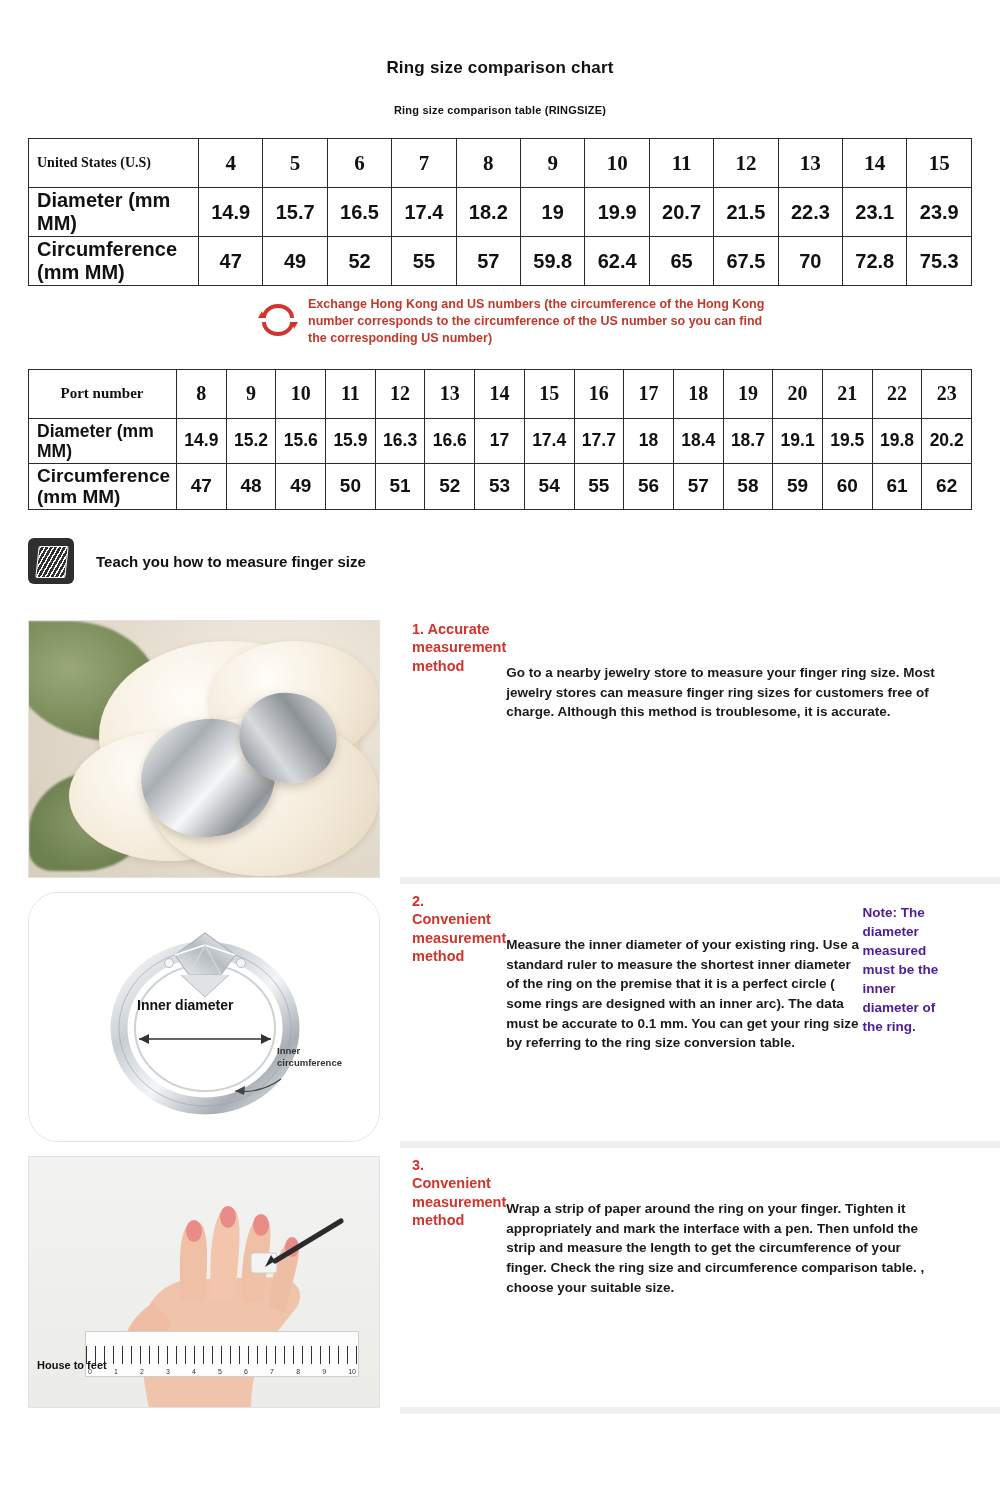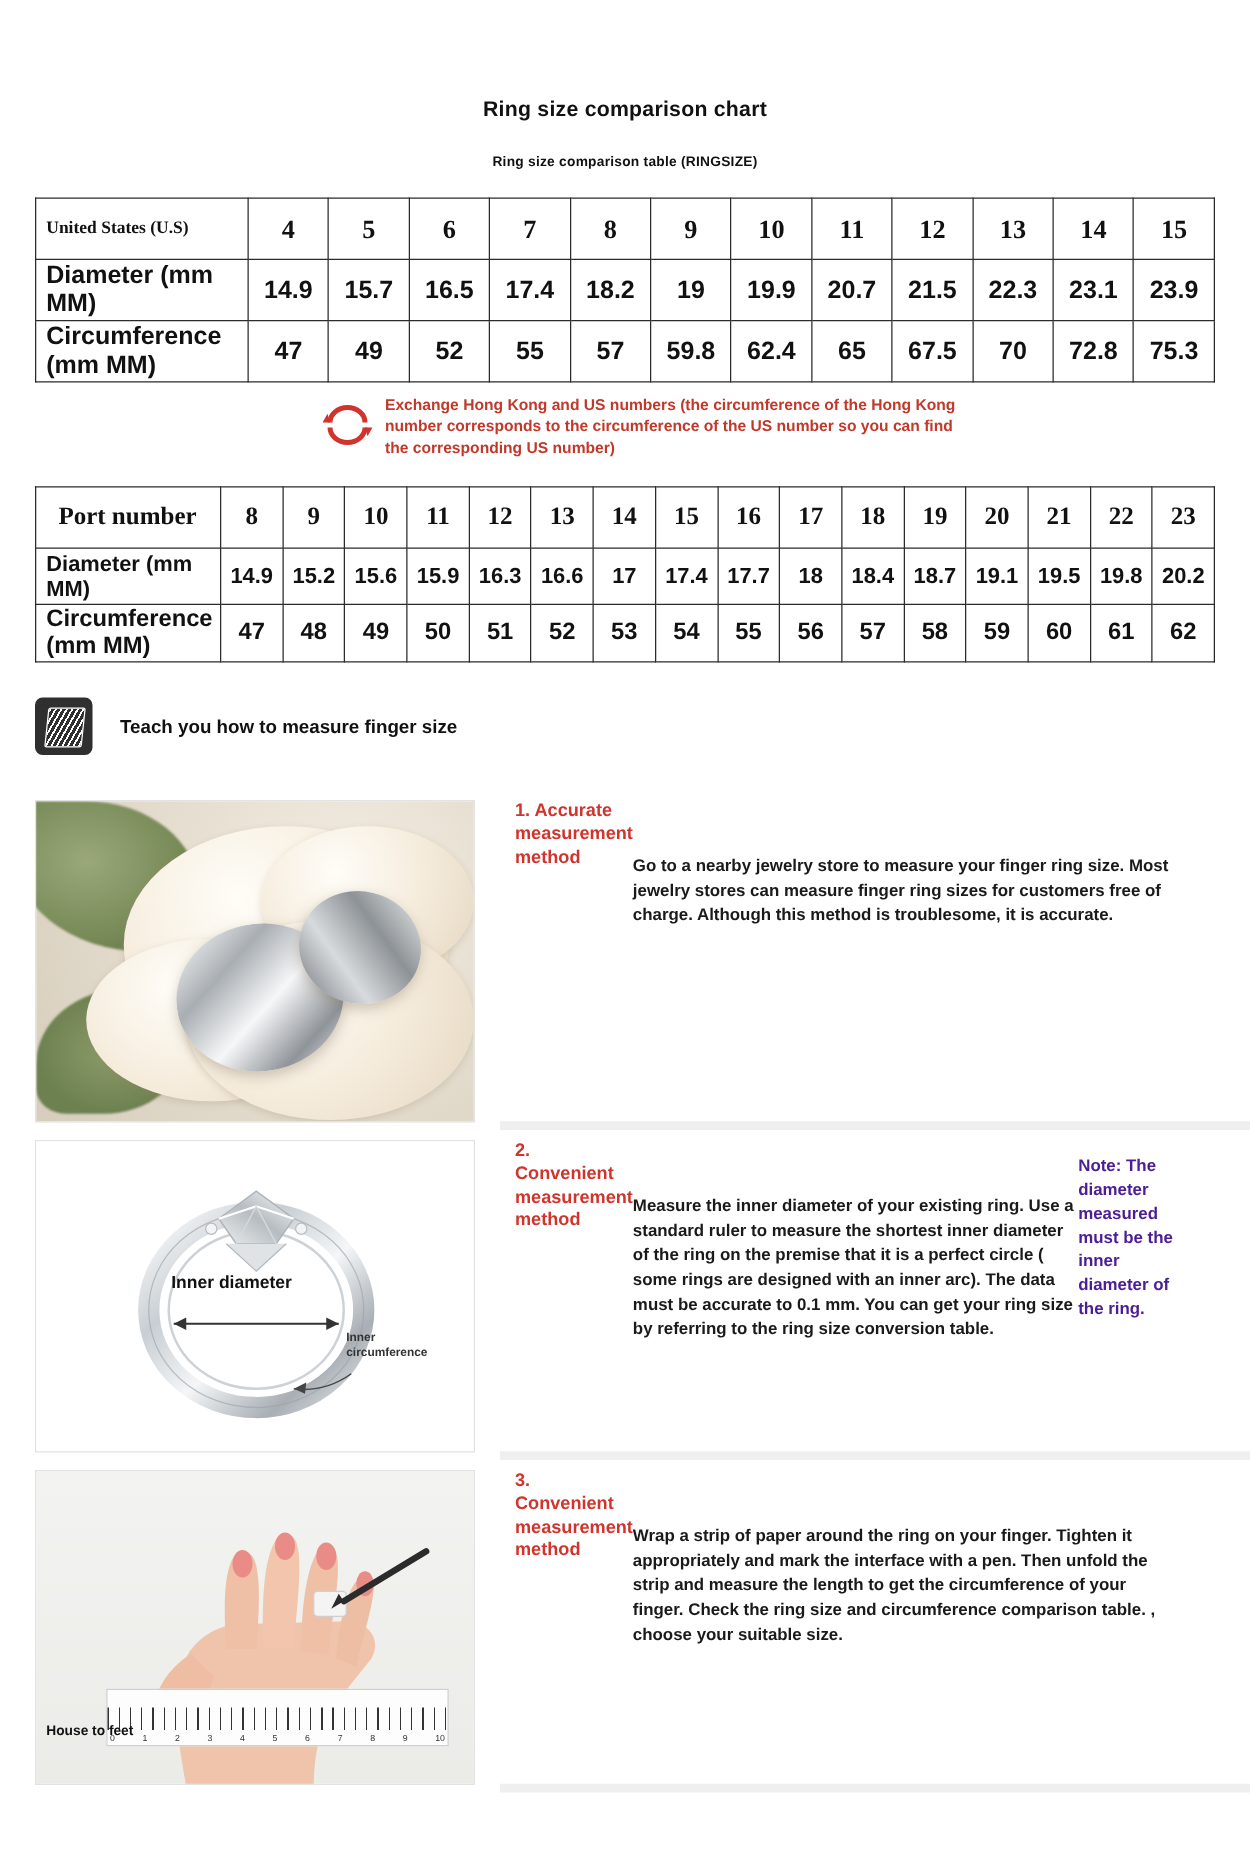--- a/index.html
+++ b/index.html
@@ -21,21 +21,21 @@
     height: 1500px;
     position: relative;
     box-sizing: border-box;
   }
 
   
   .title-main {
     text-align: center;
     font-size: 17px;
     font-weight: bold;
-    padding-top: 78px;
+    padding-top: 58px;
     letter-spacing: 0.2px;
   }
   .title-sub {
     text-align: center;
     font-size: 11px;
     font-weight: bold;
     padding-top: 26px;
     letter-spacing: 0.2px;
   }
 
@@ -60,21 +60,21 @@
     text-align: left;
     padding-left: 8px;
     font-size: 13.5px;
     line-height: 1.15;
   }
   table.size-table tr.r-head td { height: 46px; font-size: 21px; font-family: Liberation Serif, serif; }
   table.size-table tr.r-dia  td { height: 42px; font-size: 20px; }
   table.size-table tr.r-cir  td { height: 42px; font-size: 20px; }
 
   table.size-table.t1 tr.r-head td.rowhead { font-size: 14px; }
-  table.size-table.t2 tr.r-head td.rowhead { font-size: 20px; text-align:center; padding-left:0; }
+  table.size-table.t2 tr.r-head td.rowhead { font-size: 15px; text-align:center; padding-left:0; }
 
   
   table.size-table.t2 tr.r-dia td { font-size: 17.5px; }
   table.size-table.t2 tr.r-cir td { font-size: 19px; }
   table.size-table.t2 tr.r-head td { font-size: 20px; }
 
   
   .exchange-note {
     position: relative;
     margin: 10px 28px 0 28px;
@@ -489,21 +489,21 @@
         </div>
       </div>
       <div class="txt-box">
         <div class="step-head">1. Accurate measurement method</div>
         <div class="step-body">Go to a nearby jewelry store to measure your finger ring size. Most jewelry stores can measure finger ring sizes for customers free of charge. Although this method is troublesome, it is accurate.</div>
       </div>
       <div class="step-divider"></div>
     </div>
 
     <div class="step" style="min-height:250px; margin-top:14px;">
-      <div class="img-box" style="height:250px; background:#ffffff;">
+      <div class="img-box" style="height:250px; background:#ffffff;border-radius:30px;">
         <div class="diagram-scene">
           <svg viewBox="0 0 352 250" width="352" height="250" aria-hidden="true">
             <defs>
               <linearGradient id="metal" x1="0" y1="0" x2="1" y2="1">
                 <stop offset="0%" stop-color="#ffffff"></stop>
                 <stop offset="30%" stop-color="#c8ced3"></stop>
                 <stop offset="55%" stop-color="#f4f6f7"></stop>
                 <stop offset="80%" stop-color="#a8aeb4"></stop>
                 <stop offset="100%" stop-color="#e7eaec"></stop>
               </linearGradient>

